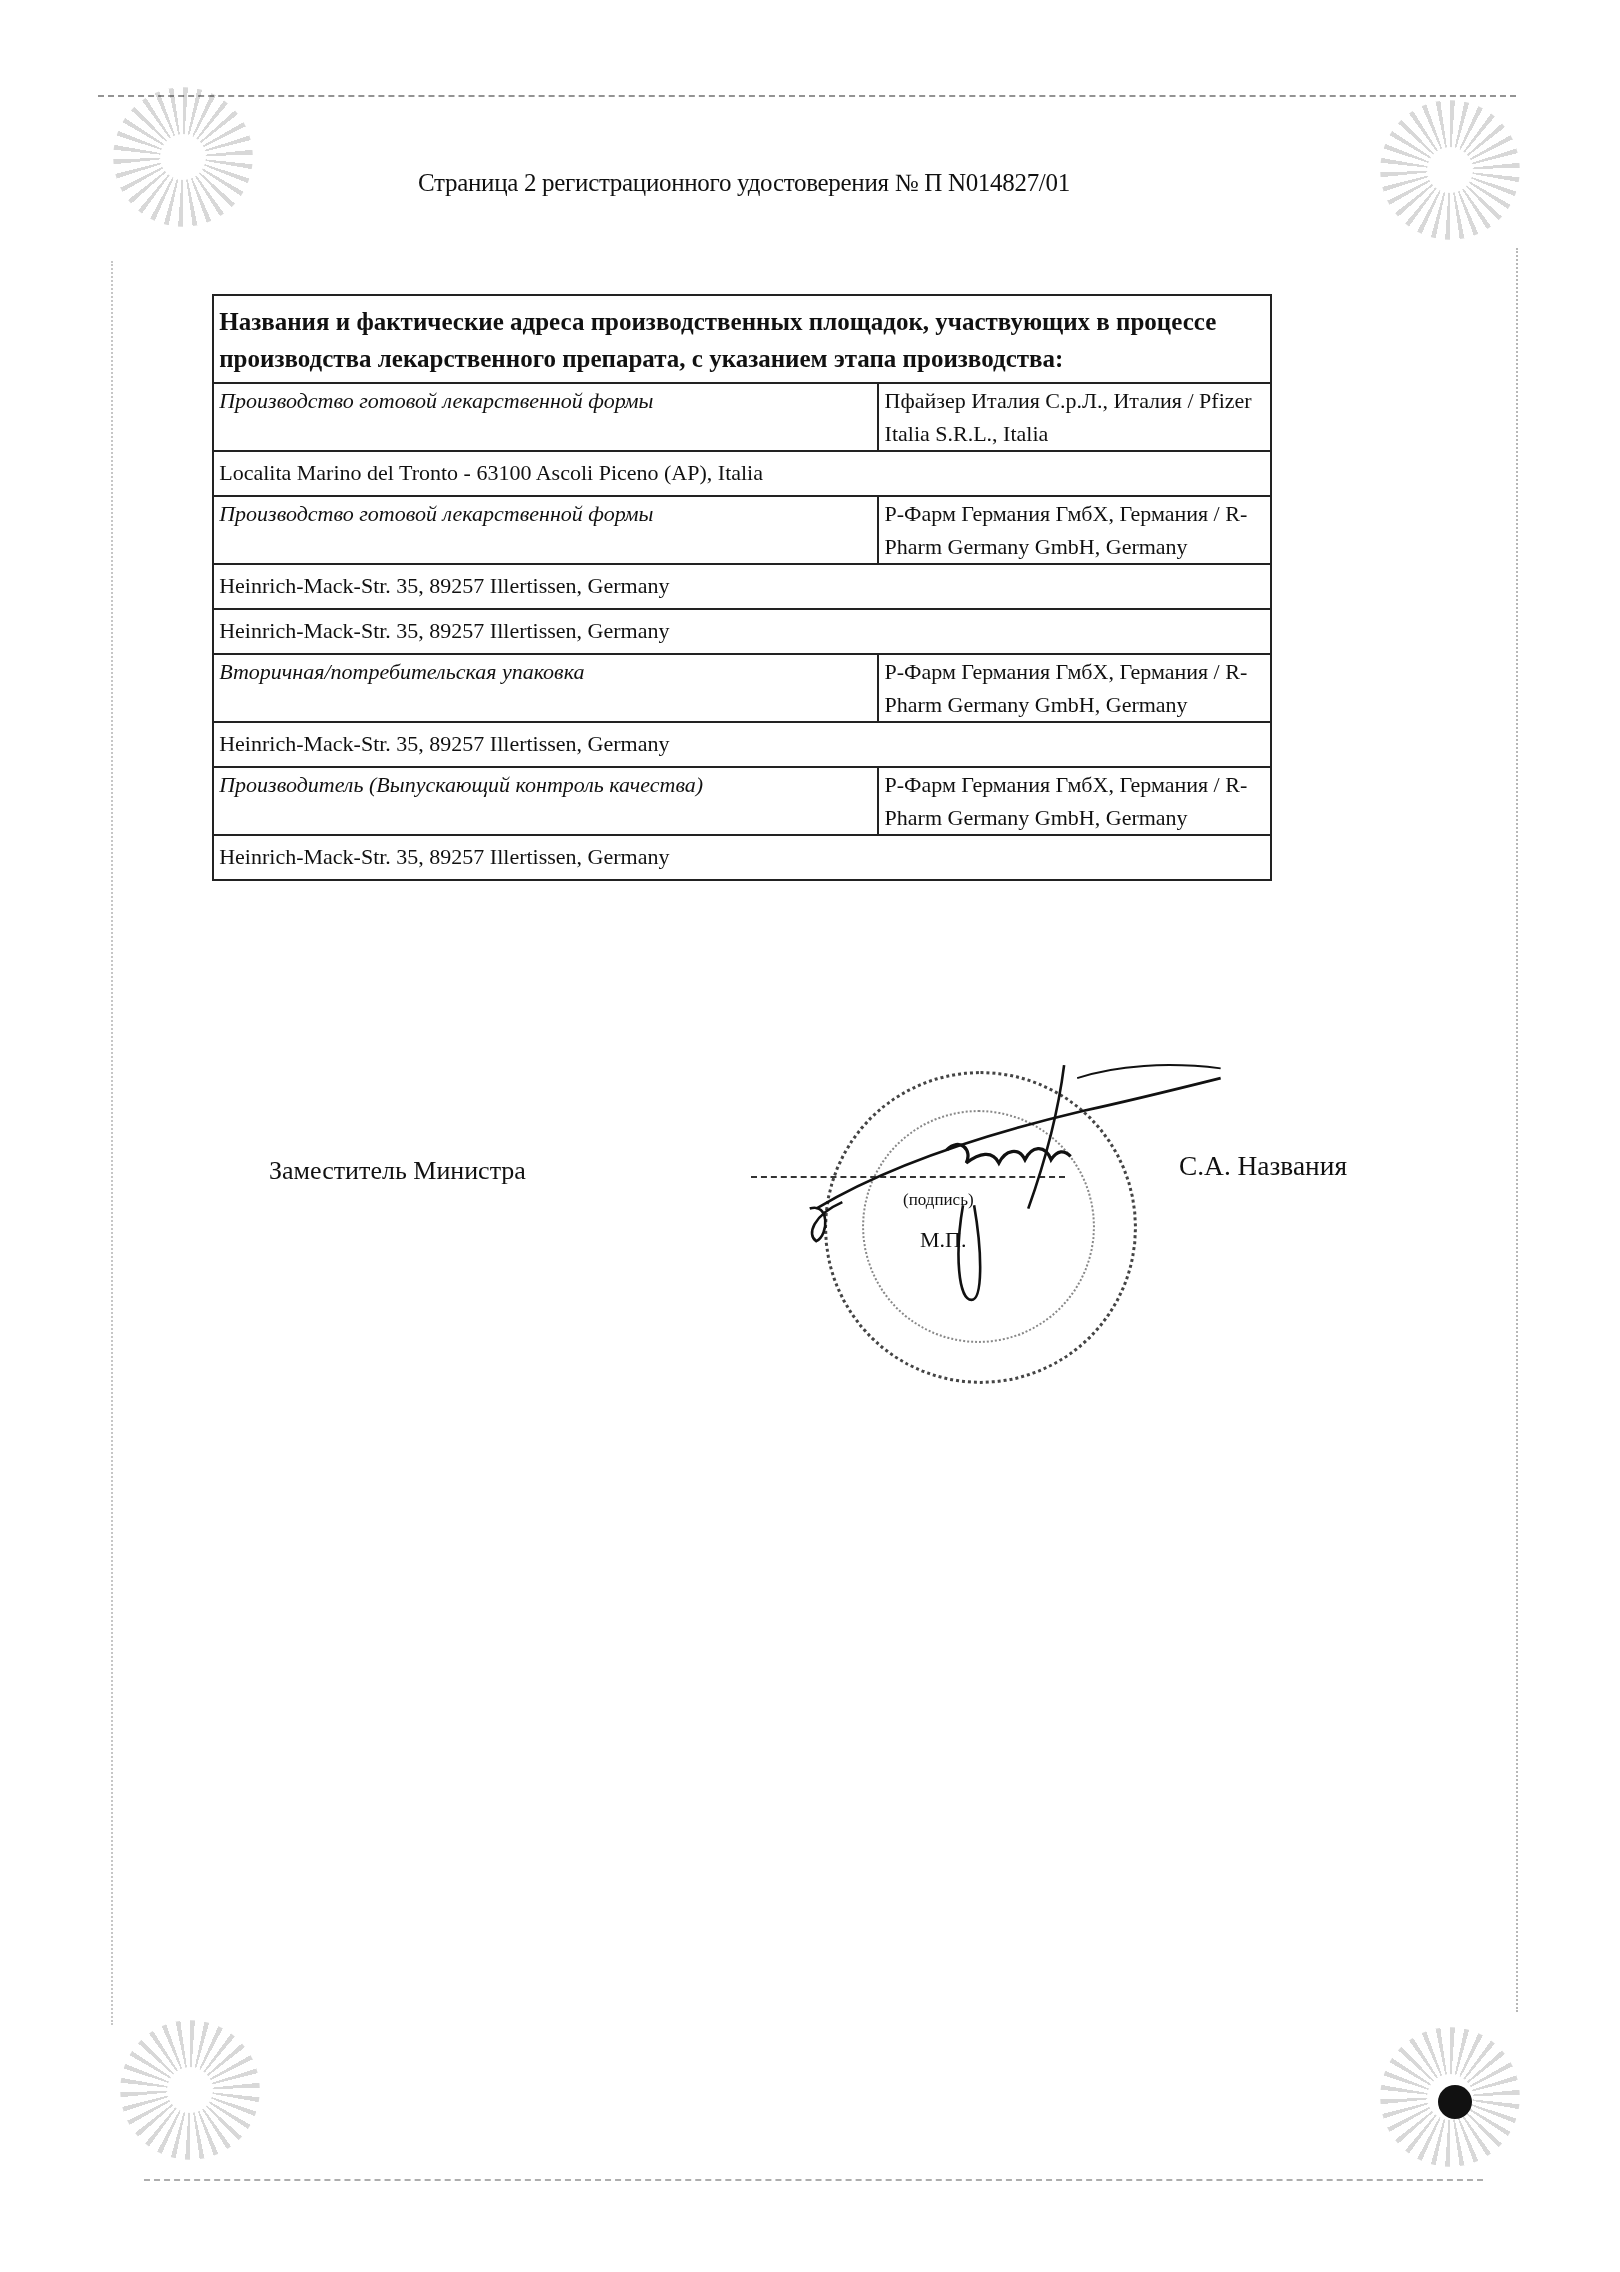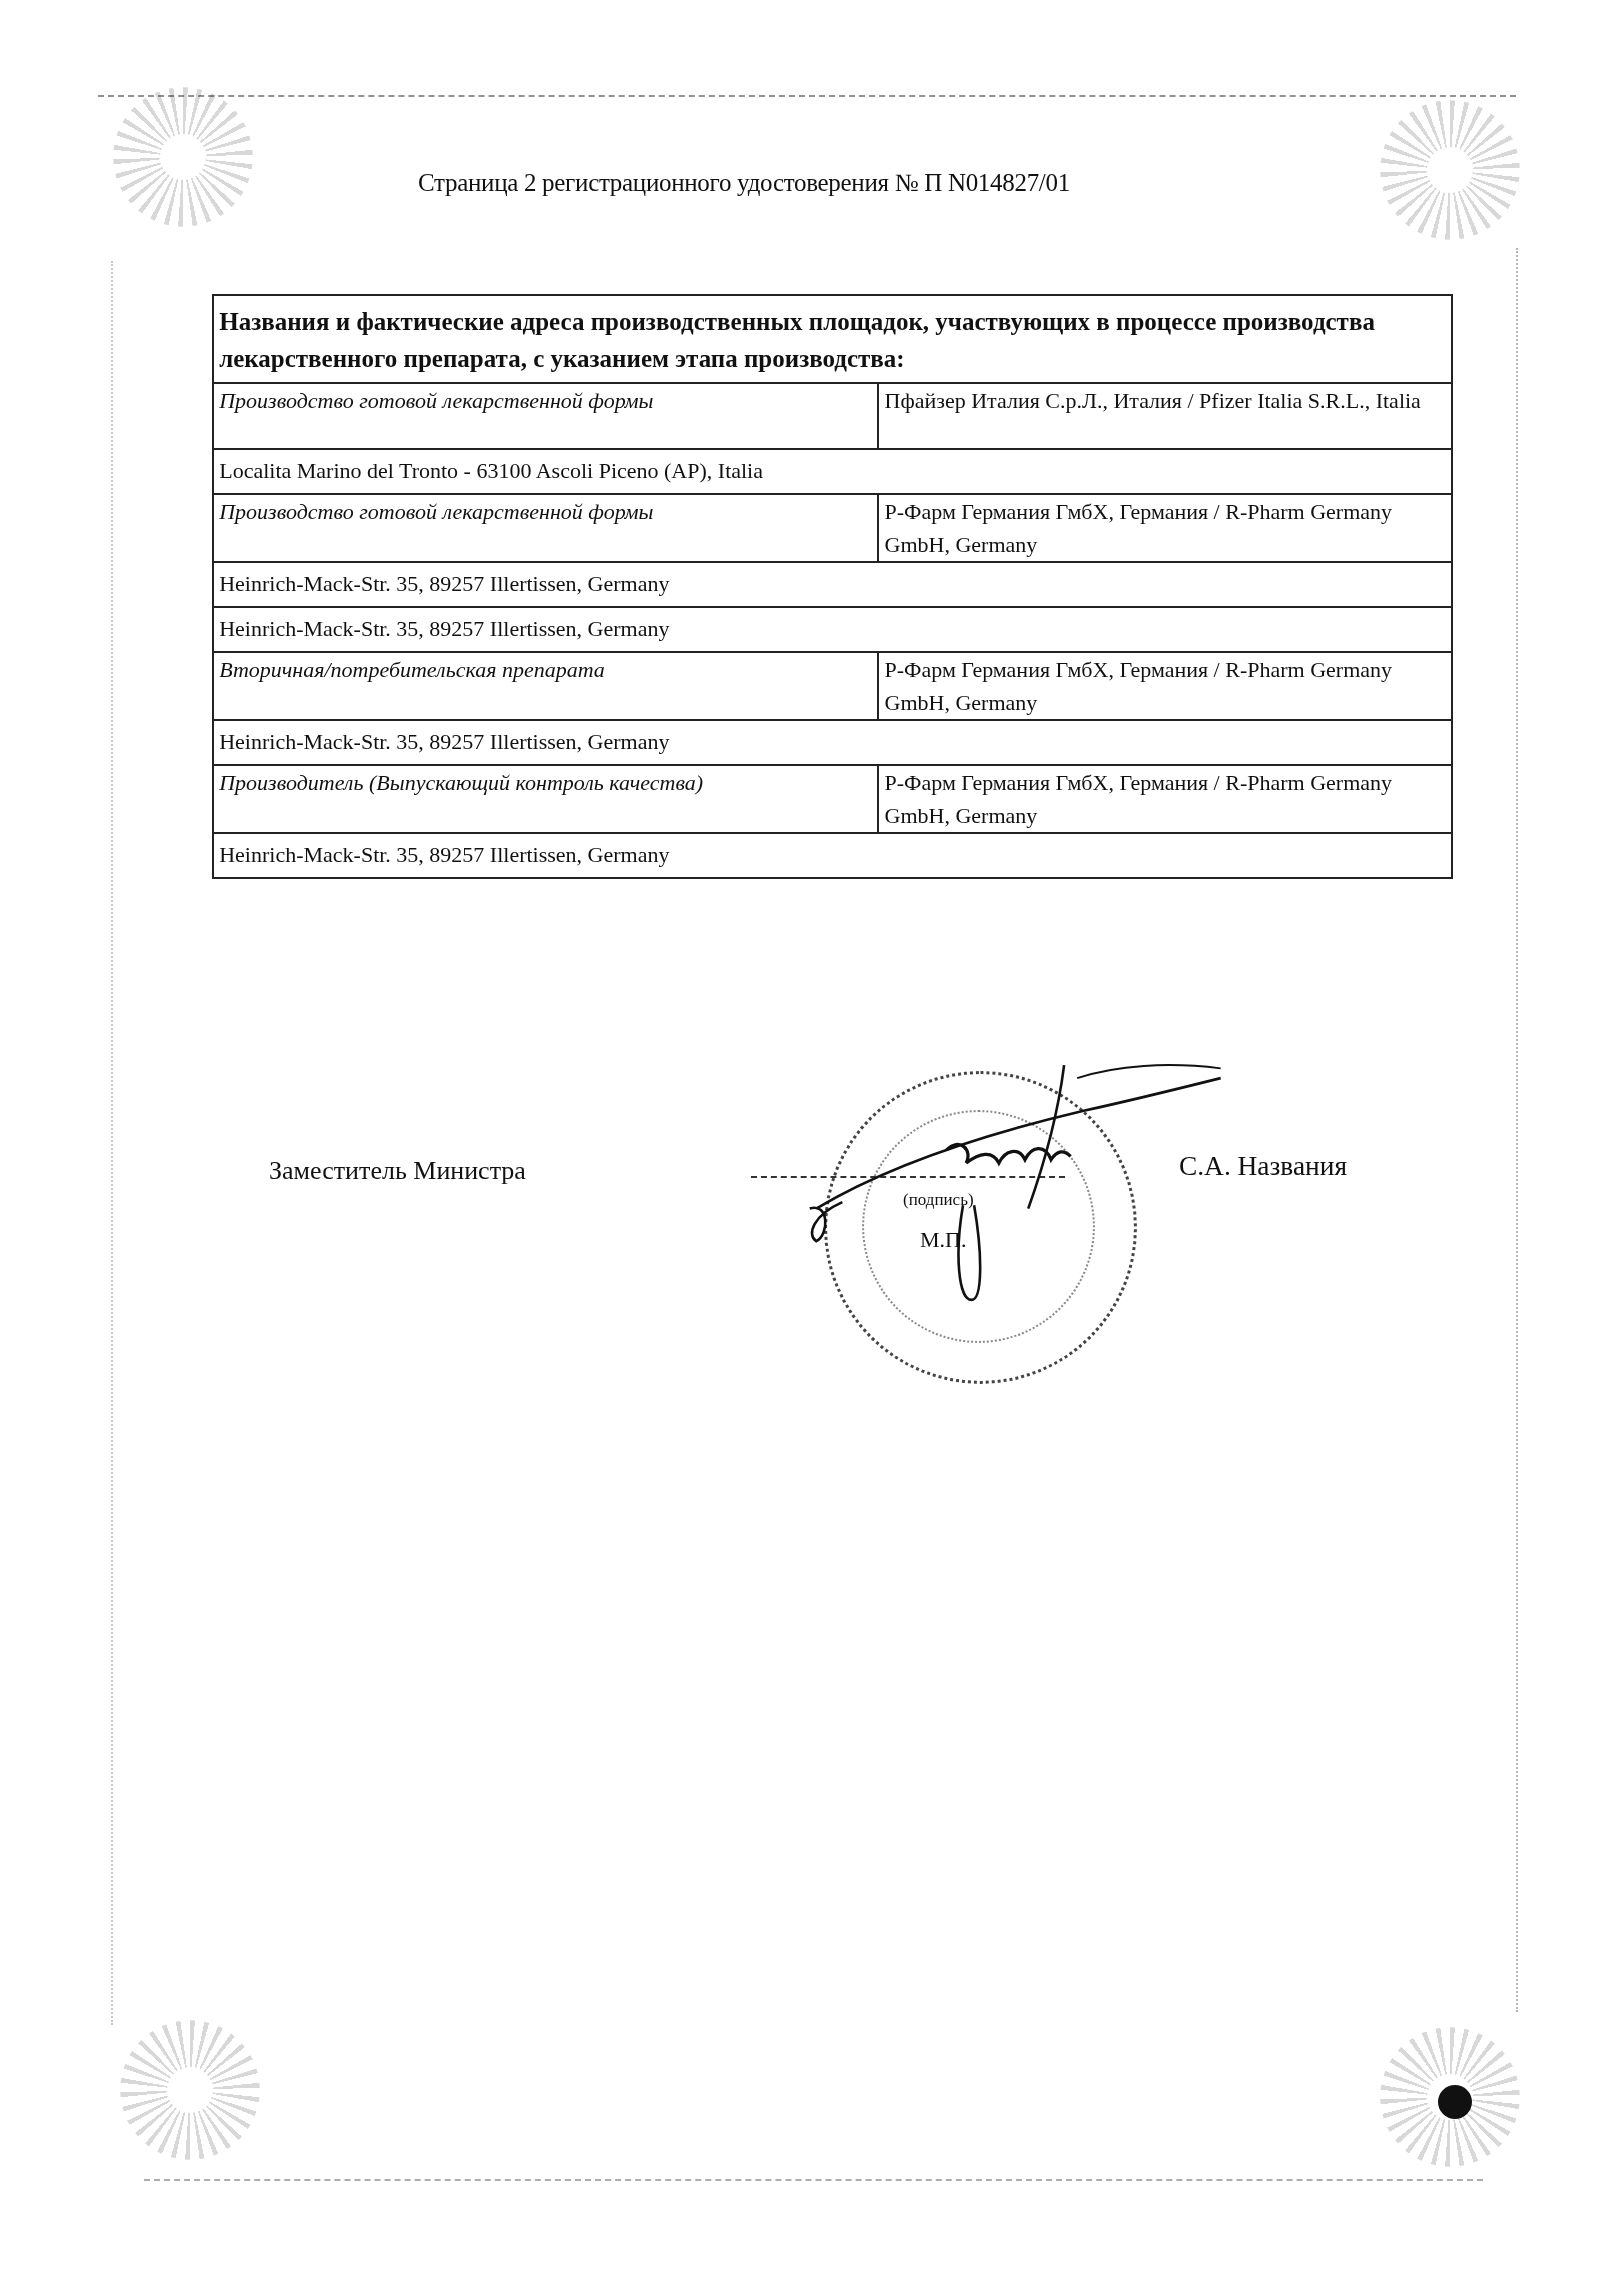--- a/index.html
+++ b/index.html
@@ -20,21 +20,21 @@
          -webkit-mask: radial-gradient(circle, transparent 0 22%, #000 23% 68%, transparent 69%);
                  mask: radial-gradient(circle, transparent 0 22%, #000 23% 68%, transparent 69%);
          opacity:.55; }
   .rosette-wrap { position:absolute; width:144px; height:144px; }
   .rosette-wrap .dot { position:absolute; left:60px; top:60px; width:34px; height:34px;
          border-radius:50%; background:#111; }
 
   .page-heading { position:absolute; left:418px; top:169px; font-size:25px; letter-spacing:-0.3px;
          white-space:nowrap; }
 
-  .reg-table { position:absolute; left:212px; top:294px; width:1241px;
+  .reg-table { position:absolute; left:212px; top:294px; width:1060px;
          border-collapse:collapse; }
   .reg-table td { border:2px solid #222; padding:0 5.2px; vertical-align:top;
          font-size:22px; line-height:33px; }
   .reg-table td.stage { width:653px; font-style:italic; }
   .reg-table td.company { border-left:1.3px dashed #333; }
   .reg-table .header-cell { font-weight:bold; font-size:25px; line-height:37px; padding:6.5px 5.2px 5.2px 5.2px; }
   .row-pair td { height:64px; }
   .row-addr td { height:43px; line-height:42px;margin-top:21px; }
   .signer-title { position:absolute; left:269px; top:1156px; font-size:26px; white-space:nowrap; }
   .sign-line { position:absolute; left:751px; top:1176px; width:314px; height:0;
@@ -86,21 +86,21 @@
   </tr>
   <tr class="row-addr">
     <td colspan="2">Heinrich-Mack-Str. 35, 89257 Illertissen, Germany</td>
   </tr>
 
   <tr class="row-addr">
     <td colspan="2">Heinrich-Mack-Str. 35, 89257 Illertissen, Germany</td>
   </tr>
 
   <tr class="row-pair">
-    <td class="stage">Вторичная/потребительская препарата</td>
+    <td class="stage">Вторичная/потребительская упаковка</td>
     <td class="company">Р-Фарм Германия ГмбХ, Германия / R-Pharm Germany GmbH, Germany</td>
   </tr>
   <tr class="row-addr">
     <td colspan="2">Heinrich-Mack-Str. 35, 89257 Illertissen, Germany</td>
   </tr>
 
   <tr class="row-pair">
     <td class="stage">Производитель (Выпускающий контроль качества)</td>
     <td class="company">Р-Фарм Германия ГмбХ, Германия / R-Pharm Germany GmbH, Germany</td>
   </tr>

